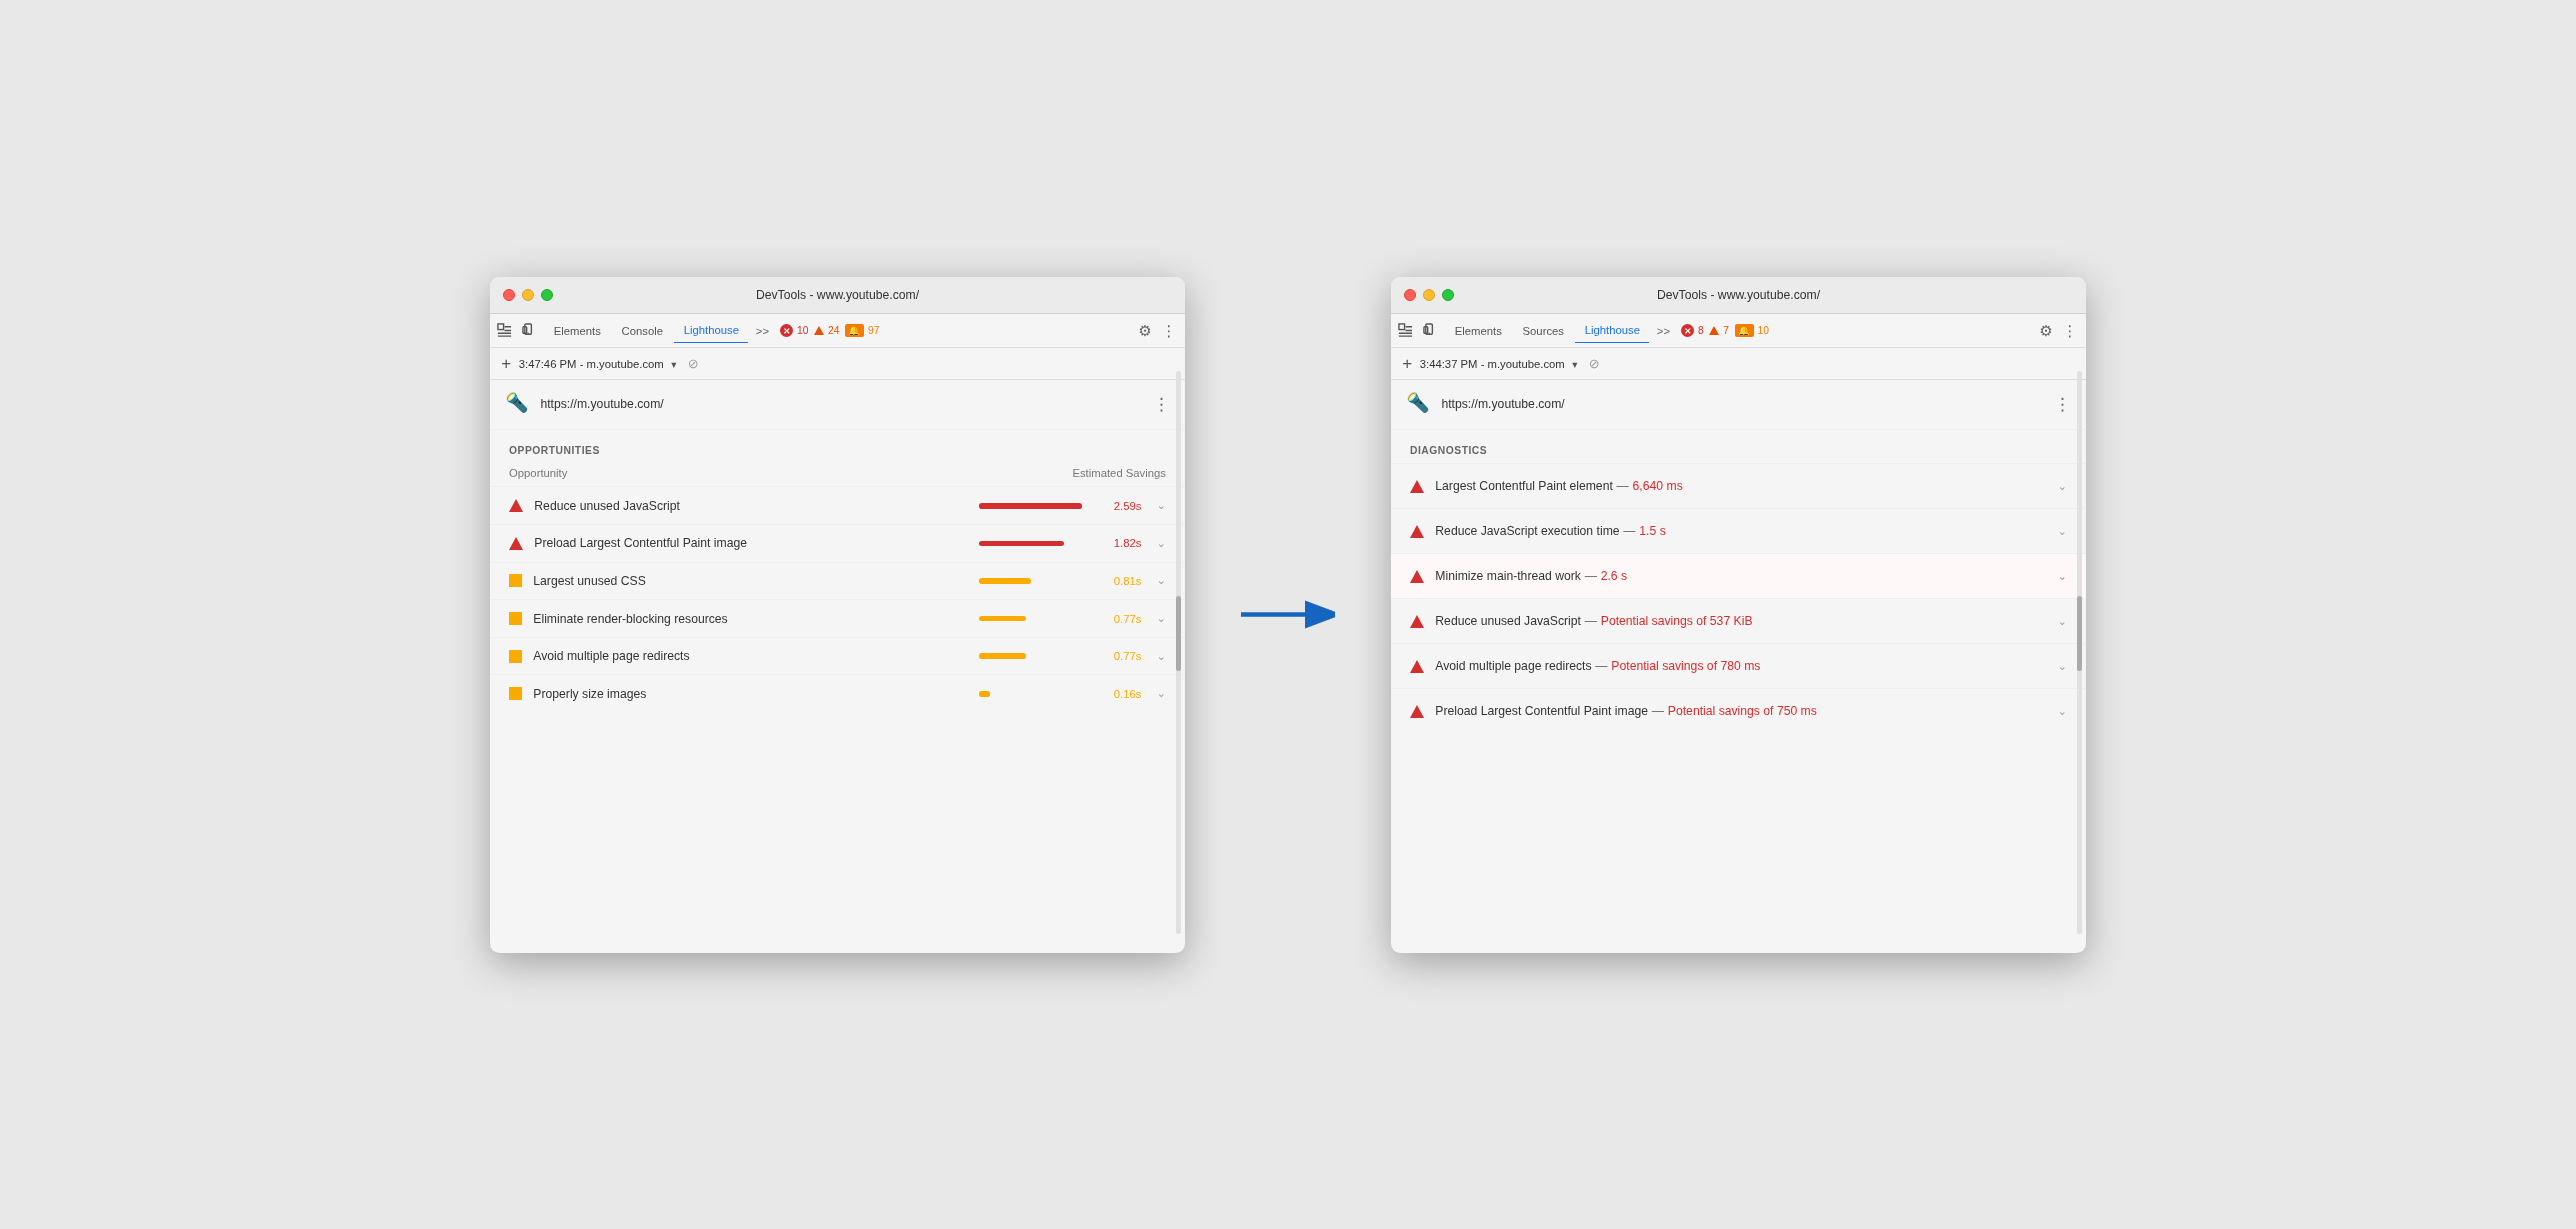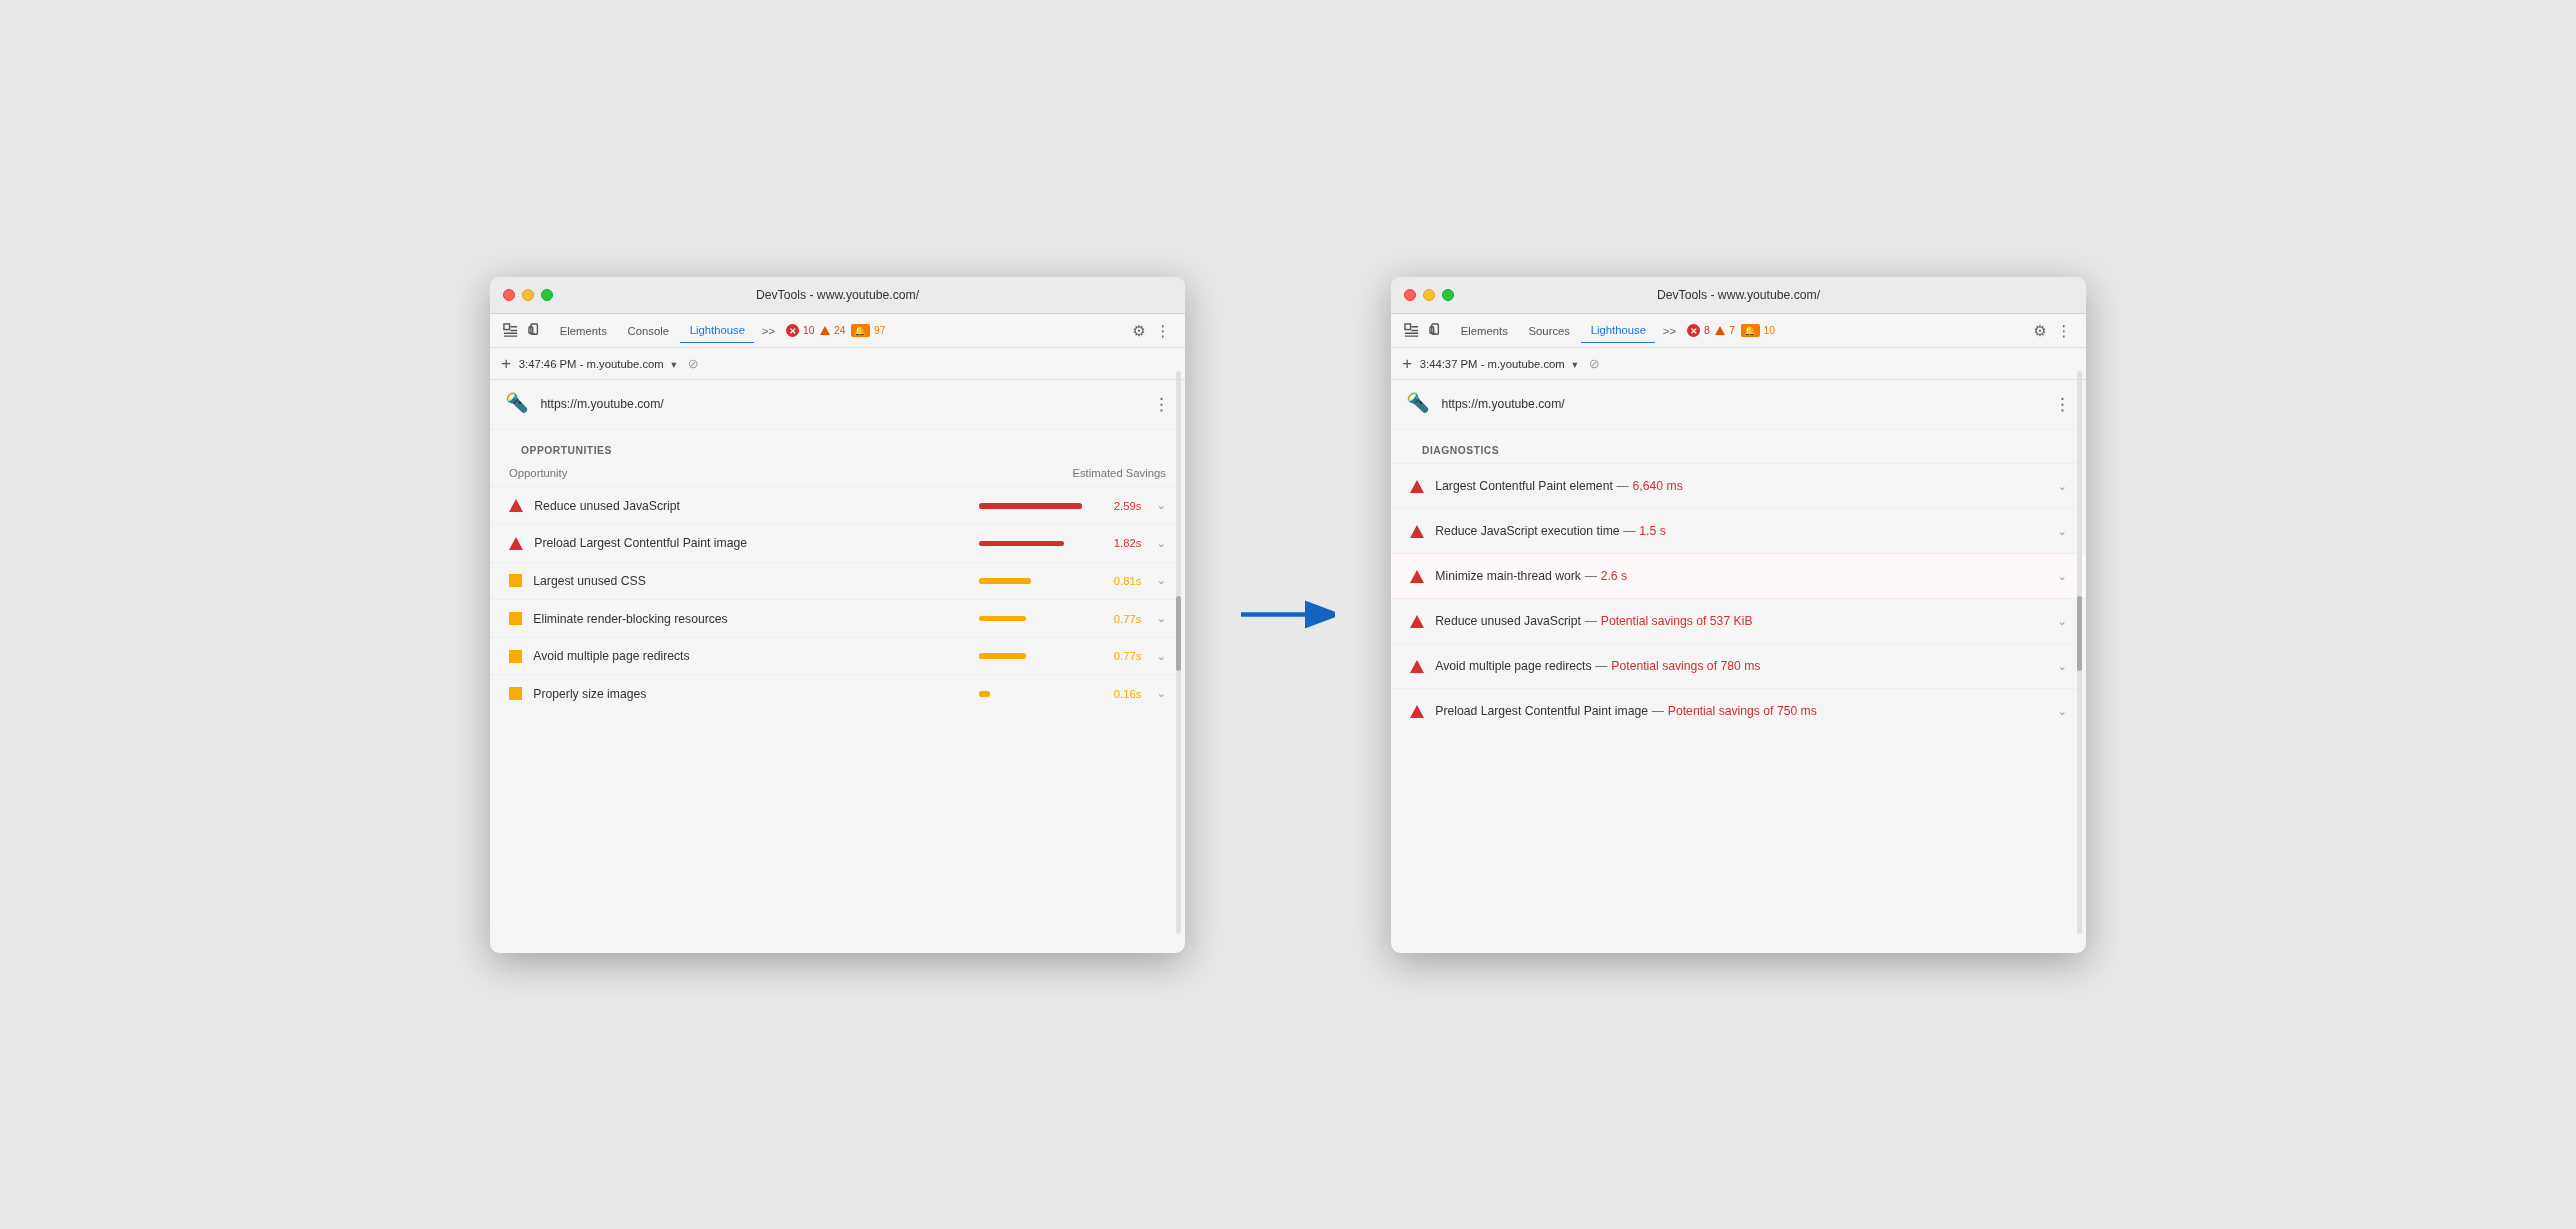--- a/index.html
+++ b/index.html
@@ -58,21 +58,21 @@
       font-weight: 500;
       text-align: center;
     }
 
     
     .tab-bar {
       background: #f5f5f5;
       border-bottom: 0.9px solid #ddd;
       display: flex;
       align-items: center;
-      padding: 0 11px;
+      padding: 0 5px;
       height: 34px;
       gap: 1.9px;
     }
 
     .tab-icon {
       width: 19px;
       height: 19px;
       display: flex;
       align-items: center;
       justify-content: center;
@@ -198,21 +198,20 @@
       cursor: pointer;
     }
 
     
     .section-header {
       padding: 15px 19px 7.5px;
       font-size: 10.3px;
       font-weight: 700;
       color: #666;
       letter-spacing: 0.05em;
-      margin-left: 12px;
     }
 
     .column-headers {
       display: flex;
       justify-content: space-between;
       padding: 3.8px 19px 7.5px;
       font-size: 11.3px;
       color: #777;
     }
 

